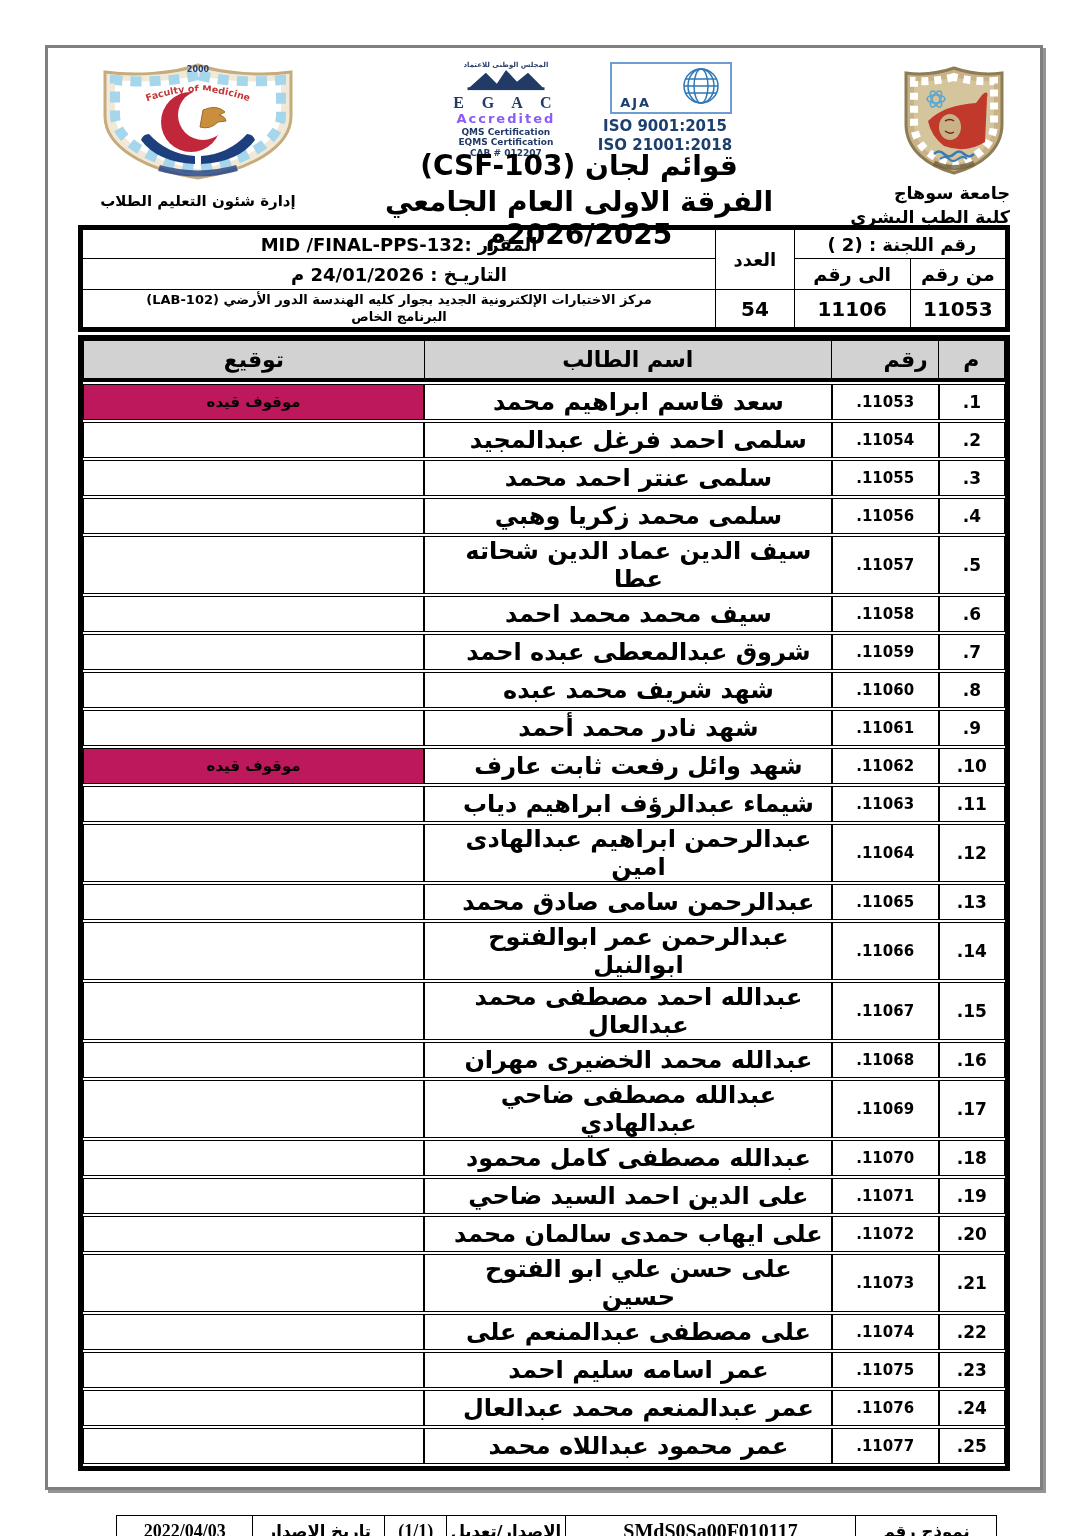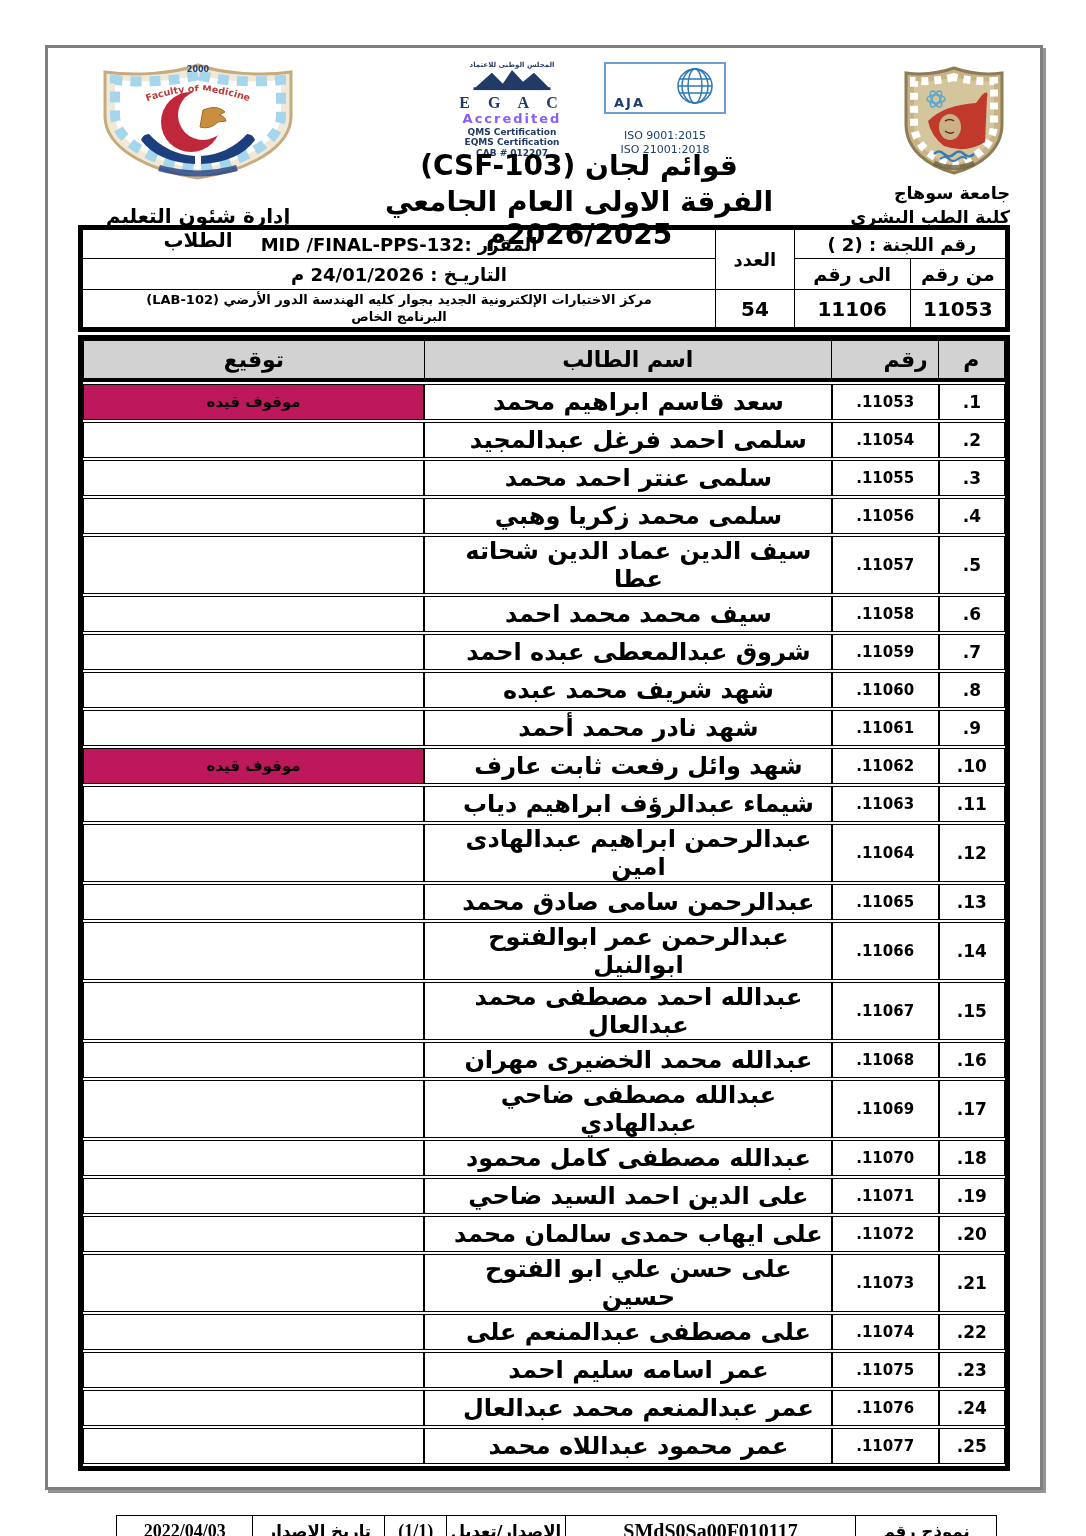--- a/index.html
+++ b/index.html
@@ -12,30 +12,30 @@
   
   .header { display:flex; justify-content:space-between; align-items:flex-start; height:160px; }
   .uni-block { width:170px; text-align:right; padding-top:4px; }
   .uni-text { font-weight:bold; font-size:17.5px; line-height:1.35; margin-top:2px; }
   .center-block { width:440px; text-align:center; }
   .cert-row { display:flex; justify-content:center; align-items:flex-start; gap:12px; height:86px; padding-top:2px; }
   .aja-box { position:relative; width:122px; height:52px; border:2px solid #6d9dd1; background:#fff; }
   .aja-name { position:absolute; right:auto; left:8px; bottom:2px; color:#1d3f6e; font-weight:bold;
               font-size:13px; letter-spacing:2px; direction:ltr; }
   .aja-globe { position:absolute; left:auto; right:4px; top:1px; }
-  .aja-iso { color:#1d3f6e; font-weight:normal; font-size:11px; line-height:1.25; margin-top:15px; direction:ltr; }
+  .aja-iso { color:#1d3f6e; font-weight:bold; font-size:15px; line-height:1.25; margin-top:3px; direction:ltr; }
   .egac { width:160px; text-align:center; direction:ltr; }
   .egac-arabic { color:#2a3f6a; font-size:7px; font-weight:bold; line-height:1; }
   .egac-name { color:#223a66; font-family:"Liberation Serif", serif; font-weight:bold; font-size:16px; letter-spacing:7px; line-height:1.05; }
   .egac-acc { color:#8b5cf6; font-weight:bold; font-size:13px; letter-spacing:2px; line-height:1.1; }
   .egac-lines { color:#223a66; font-weight:bold; font-size:9px; line-height:1.15; margin-top:1px; }
   .title1 { font-weight:bold; font-size:28px; margin-top:3px; }
   .title2 { font-weight:bold; font-size:28px; margin-top:3px; }
   .admin-block { width:240px; text-align:center; }
-  .admin-text { font-weight:bold; font-size:20px; margin-top:18px; }
+  .admin-text { font-weight:bold; font-size:15px; margin-top:6px; }
 
   
   table.info { width:100%; border-collapse:collapse; border:5px solid #000; margin-top:5px; }
   table.info td { border:1.5px solid #000; font-weight:bold; text-align:center; vertical-align:middle; padding:1px 4px; }
   .cell-lbl { font-size:18px; }
   .cell-sub { font-size:19px; }
   .cell-num { font-size:20px; }
   .cell-course { font-size:18px; }
   .cell-loc { font-size:13px; line-height:1.3; }
   .h30 { height:31px; } .h36 { height:40px; }

